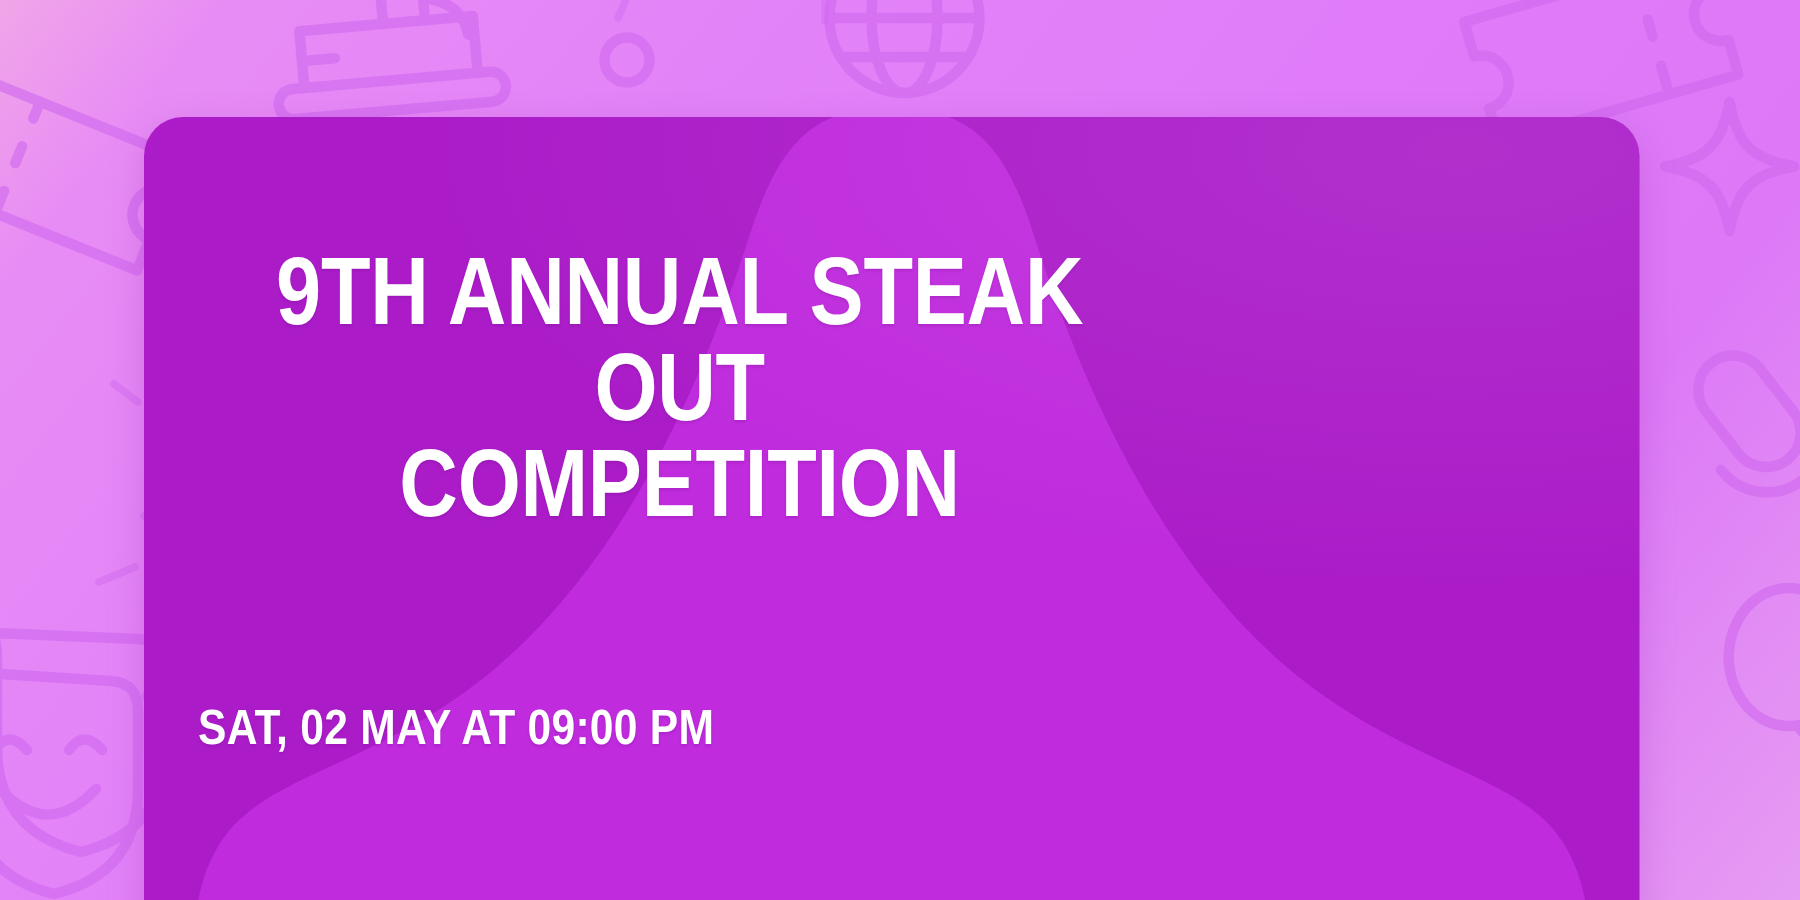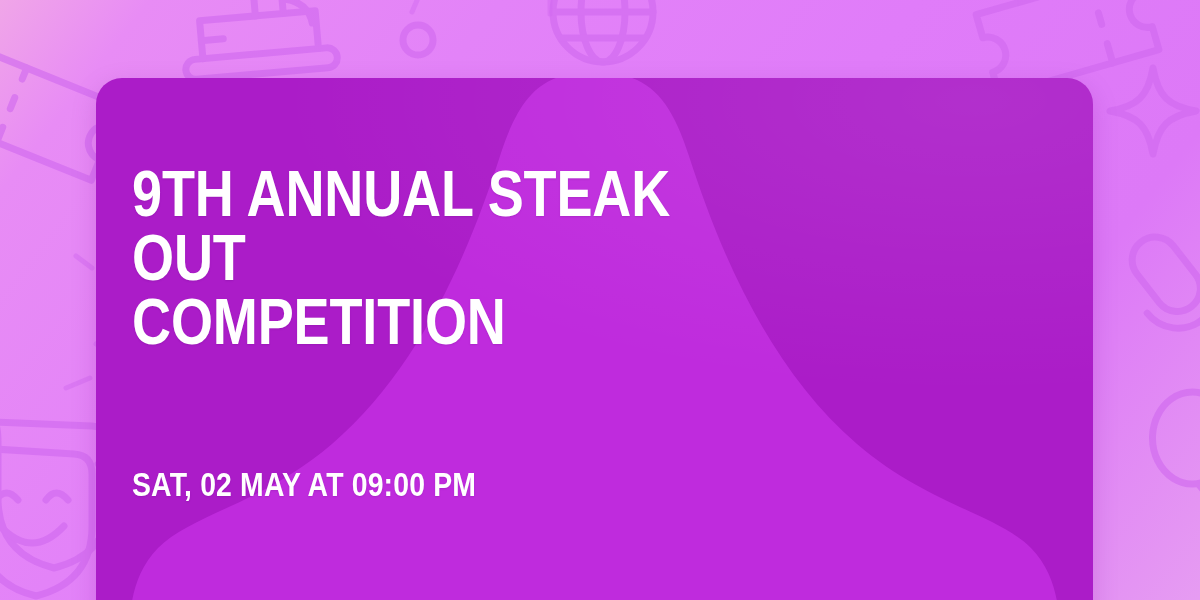--- a/index.html
+++ b/index.html
@@ -12,20 +12,21 @@
     font-family: "Liberation Sans", sans-serif;
   }
 
   
   .banner {
     position: relative;
     width: 1200px;
     height: 600px;
     overflow: hidden;
     background: linear-gradient(128deg, #f0a6e8 0%, #e88cf5 9%, #e383f8 30%, #e07cf9 55%, #dd79f7 78%, #e69cf2 100%);
+    text-align: center;
   }
 
   
   .bg-icons {
     position: absolute;
     inset: 0;
     pointer-events: none;
   }
   .bg-icons svg {
     position: absolute;

